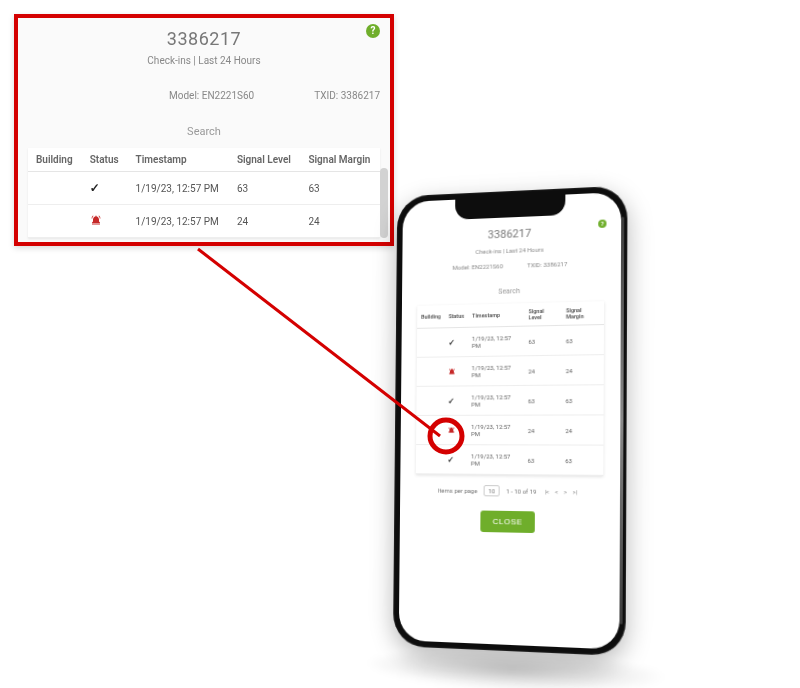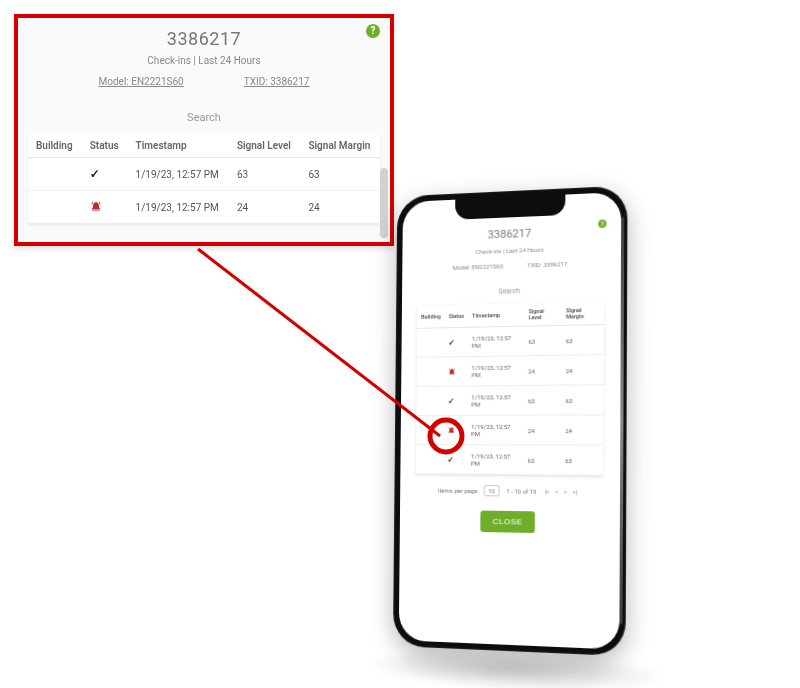--- a/index.html
+++ b/index.html
@@ -51,26 +51,25 @@
     font-weight: 700;
   }
   .zoom-sub {
     text-align: center;
     font-size: 10px;
     color: #888;
     margin-top: 6px;
   }
   .zoom-kv {
     display: flex;
-    justify-content: center;
+    justify-content: flex-end;
     gap: 60px;
-    margin-top: 10px;
+    margin-top: 24px;
     font-size: 10px;
     color: #888;
-    text-decoration: underline;
   }
   .zoom-search {
     text-align: center;
     font-size: 11px;
     color: #9a9a9a;
     margin-top: 24px;
   }
   .zoom-table {
     margin-top: 10px;
     width: 100%;

